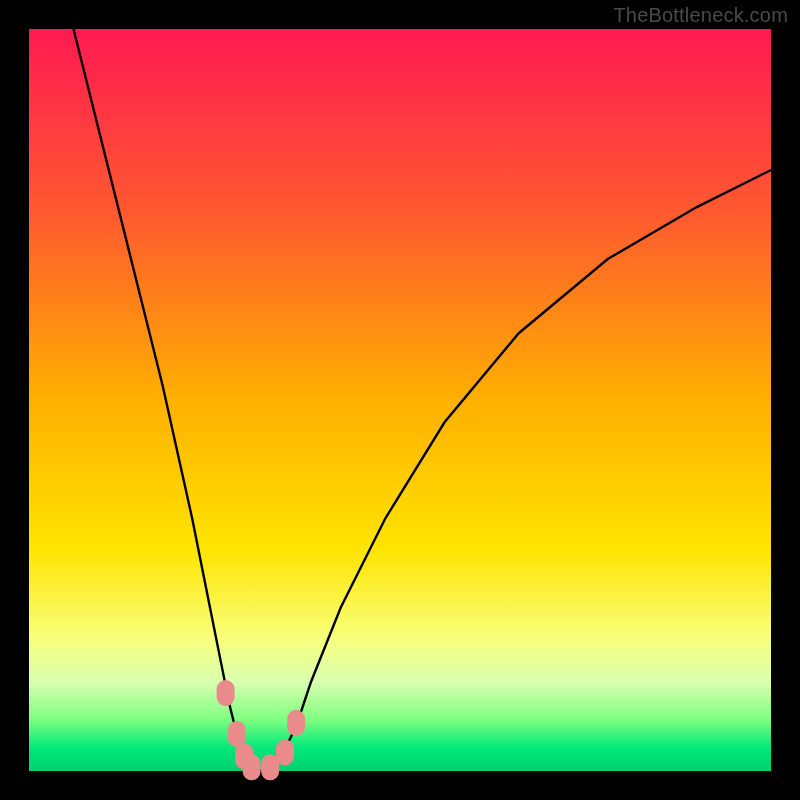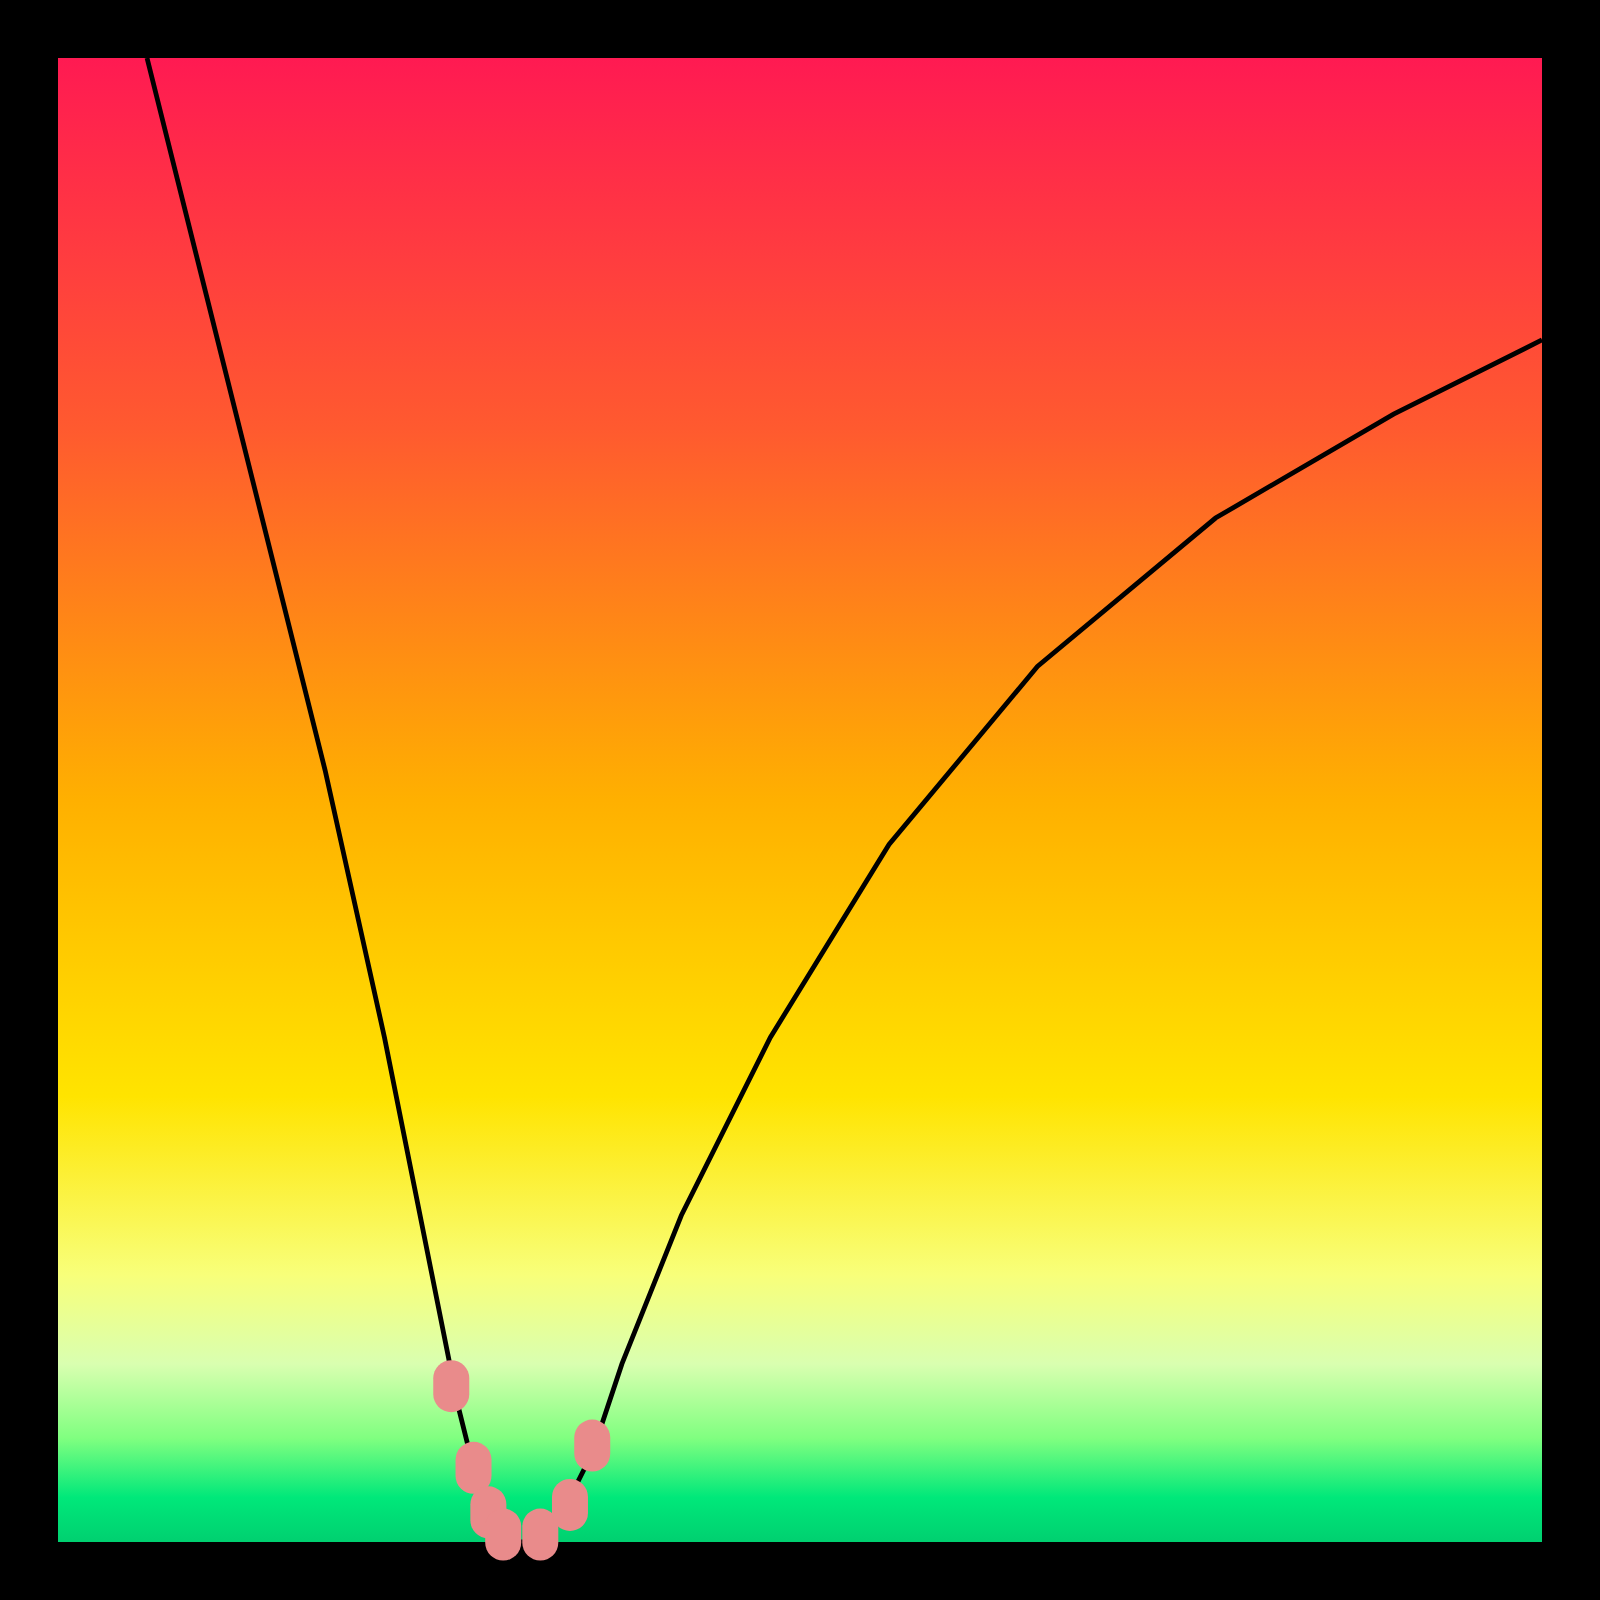--- a/index.html
+++ b/index.html
@@ -31,20 +31,21 @@
     position: absolute;
     top: 0;
     left: 0;
   }
 </style>
 </head>
 <body>
 
 <div class="frame">
 
+  <div class="watermark">TheBottleneck.com</div>
 
   <svg id="plot-svg" width="800" height="800">
     <defs>
       <linearGradient id="bg-grad" x1="0" y1="0" x2="0" y2="1">
           <stop offset="0%" stop-color="#ff1a52"></stop>
           <stop offset="25%" stop-color="#ff5a2f"></stop>
           <stop offset="50%" stop-color="#ffb000"></stop>
           <stop offset="70%" stop-color="#ffe400"></stop>
           <stop offset="82%" stop-color="#f8ff7a"></stop>
           <stop offset="88%" stop-color="#d9ffb0"></stop>

